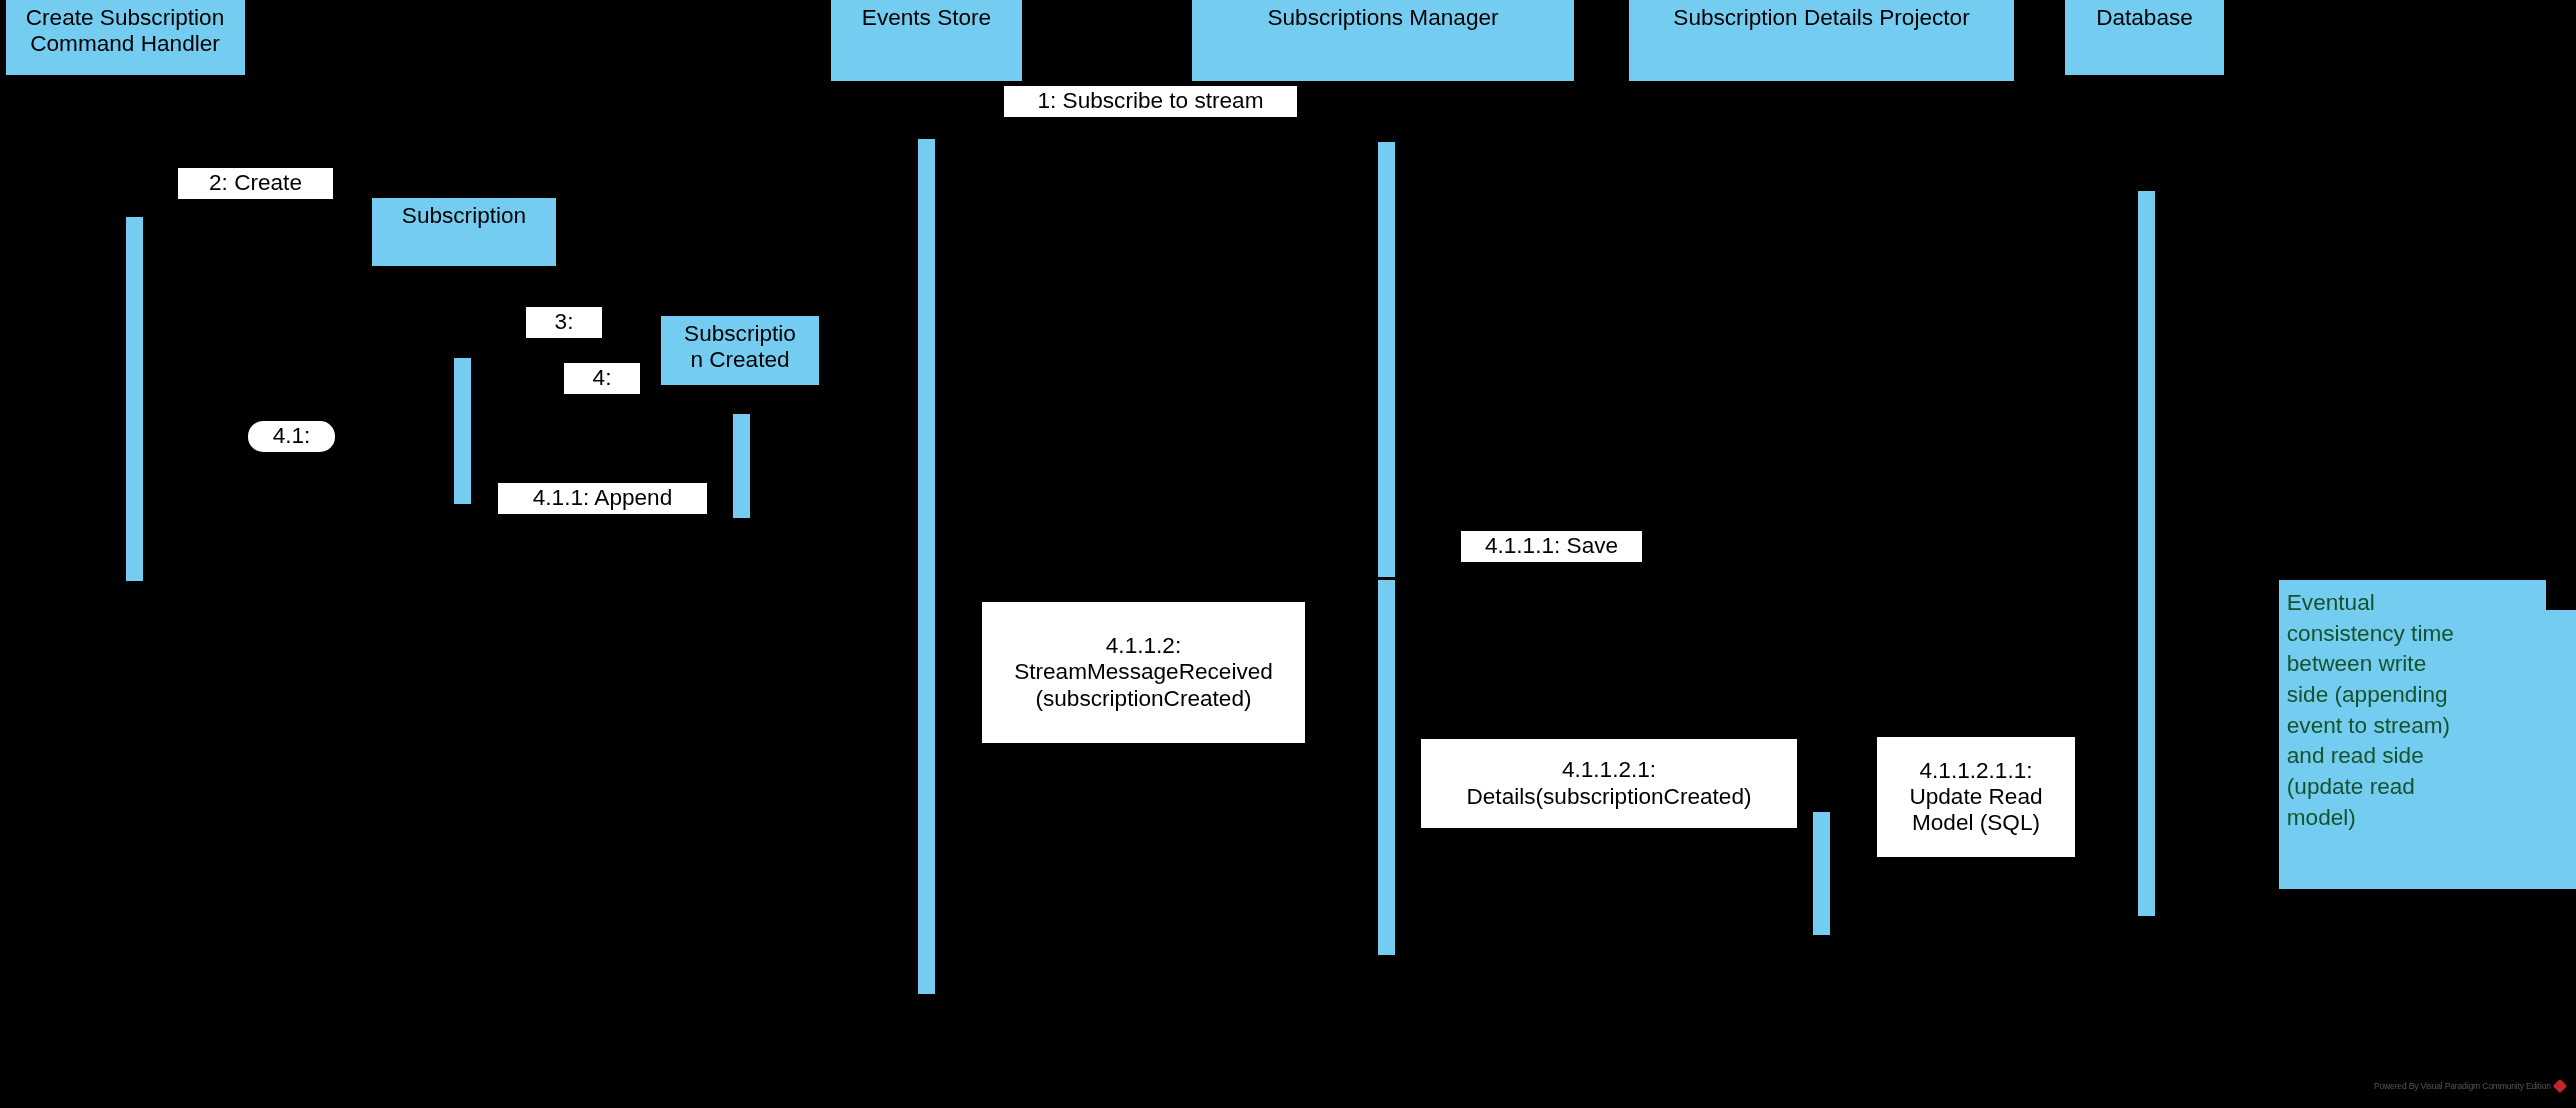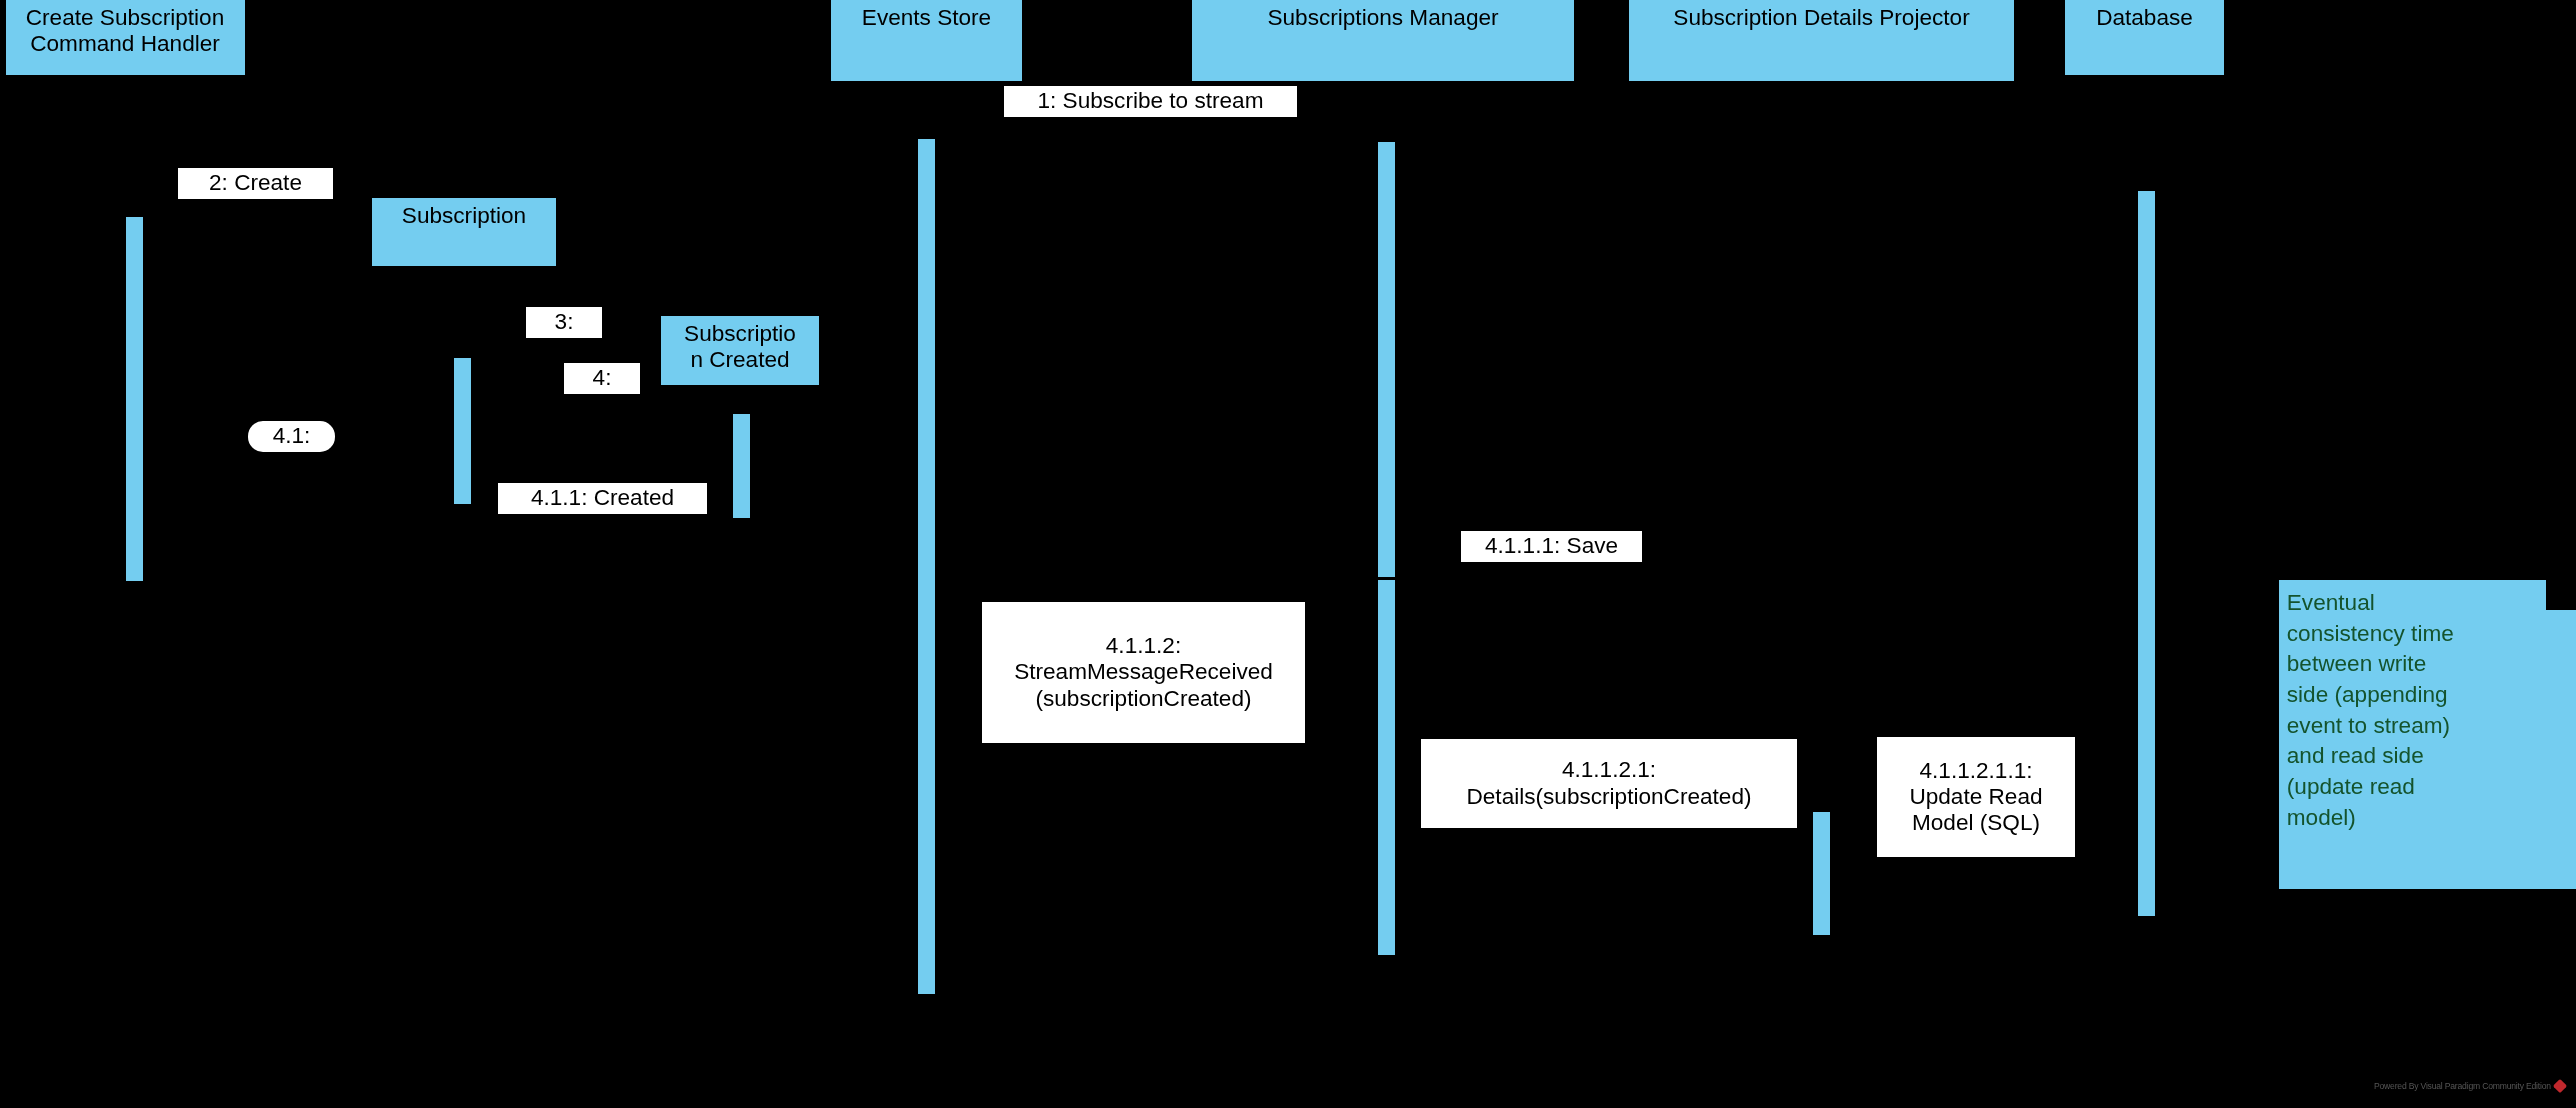--- a/index.html
+++ b/index.html
@@ -130,21 +130,21 @@
   <div class="msg-label" style="left:1004px; top:86px; width:293px; height:31px;">1: Subscribe to stream</div>
 
   <div class="msg-label" style="left:178px; top:168px; width:155px; height:31px;text-align:right;">2: Create</div>
 
   <div class="msg-label" style="left:526px; top:307px; width:76px; height:31px;">3:</div>
 
   <div class="msg-label" style="left:564px; top:363px; width:76px; height:31px;">4:</div>
 
   <div class="msg-label" style="left:248px; top:421px; width:87px; height:31px;border-radius:15px;">4.1:</div>
 
-  <div class="msg-label" style="left:498px; top:483px; width:209px; height:31px;">4.1.1: Created</div>
+  <div class="msg-label" style="left:498px; top:483px; width:209px; height:31px;">4.1.1: Append</div>
 
   <div class="msg-label" style="left:1449px; top:531px; width:181px; height:31px;margin-left:12px;">4.1.1.1: Save</div>
 
   <div class="msg-label" style="left:982px; top:602px; width:323px; height:141px;">4.1.1.2:
 StreamMessageReceived
 (subscriptionCreated)</div>
 
   <div class="msg-label" style="left:1421px; top:739px; width:376px; height:89px;">4.1.1.2.1:
 Details(subscriptionCreated)</div>
 

